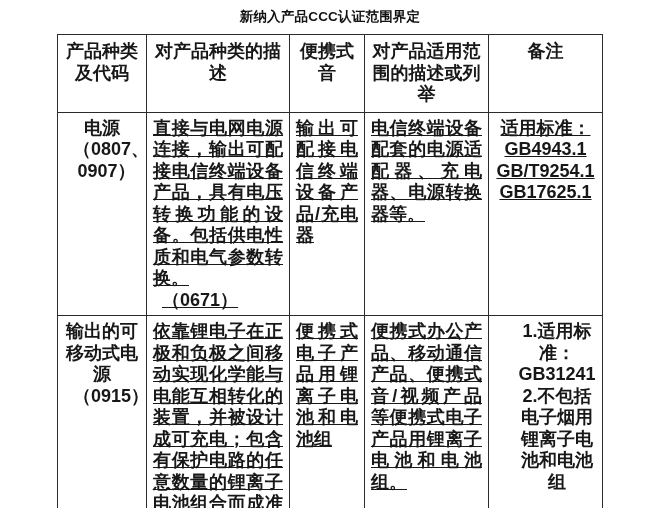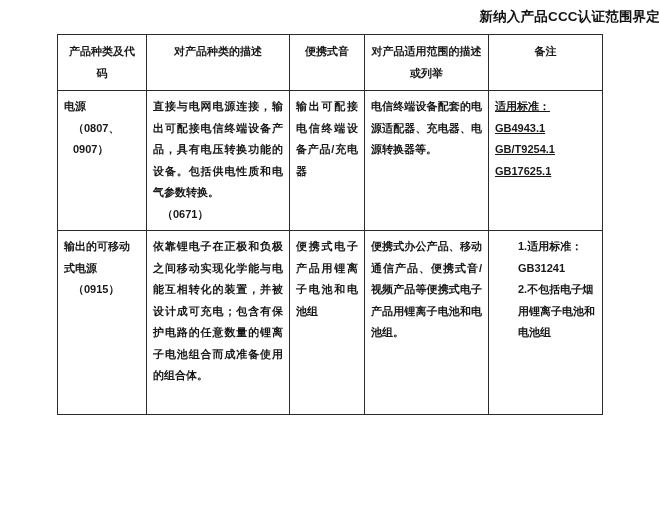--- a/index.html
+++ b/index.html
@@ -14,21 +14,21 @@
     color: #1a1a1a;
     overflow: hidden;
   }
   .page {
     position: relative;
     width: 660px;
     height: 508px;
     box-sizing: border-box;
   }
   .doc-title {
-    text-align: right;
+    text-align: center;
     font-size: 13.5px;
     font-weight: bold;
     letter-spacing: 0.2px;
     color: #111111;
     padding-top: 8px;
     padding-bottom: 9px;
     line-height: 17px;
   }
   .table-wrap {
     margin: 0 auto;
@@ -38,43 +38,44 @@
     border-collapse: collapse;
     table-layout: fixed;
     width: 546px;
     border: 1px solid #2b2b2b;
   }
   table.ccc-table td,
   table.ccc-table th {
     border: 1px solid #2b2b2b;
     vertical-align: top;
     padding: 5px 6px 4px 6px;
-    font-size: 11px;
+    font-size: 18px;
     line-height: 21.5px;
     font-weight: bold;
     color: #181818;
   }
   table.ccc-table th {
     text-align: center;
     padding-top: 6px;
     padding-bottom: 6px;
   }
   
   col.c1 { width: 89px; }
   col.c2 { width: 143px; }
   col.c3 { width: 75px; }
   col.c4 { width: 124px; }
   col.c5 { width: 114px; }
 
   .cell-justify {
     text-align: justify;
     text-align-last: left;
     text-justify: inter-character;
+    text-decoration: underline;
   }
-  .cell-left { text-align: left; }
+  .cell-left { text-align: center; }
 
   .code-line {
     display: block;
     padding-left: 9px;
   }
   .std-line { display: block; text-decoration: underline; }
   .note-line { display: block; margin-left: 23px; }
 
   .r1 td { height: 130px; }
   .r2 td { height: 84px; }

